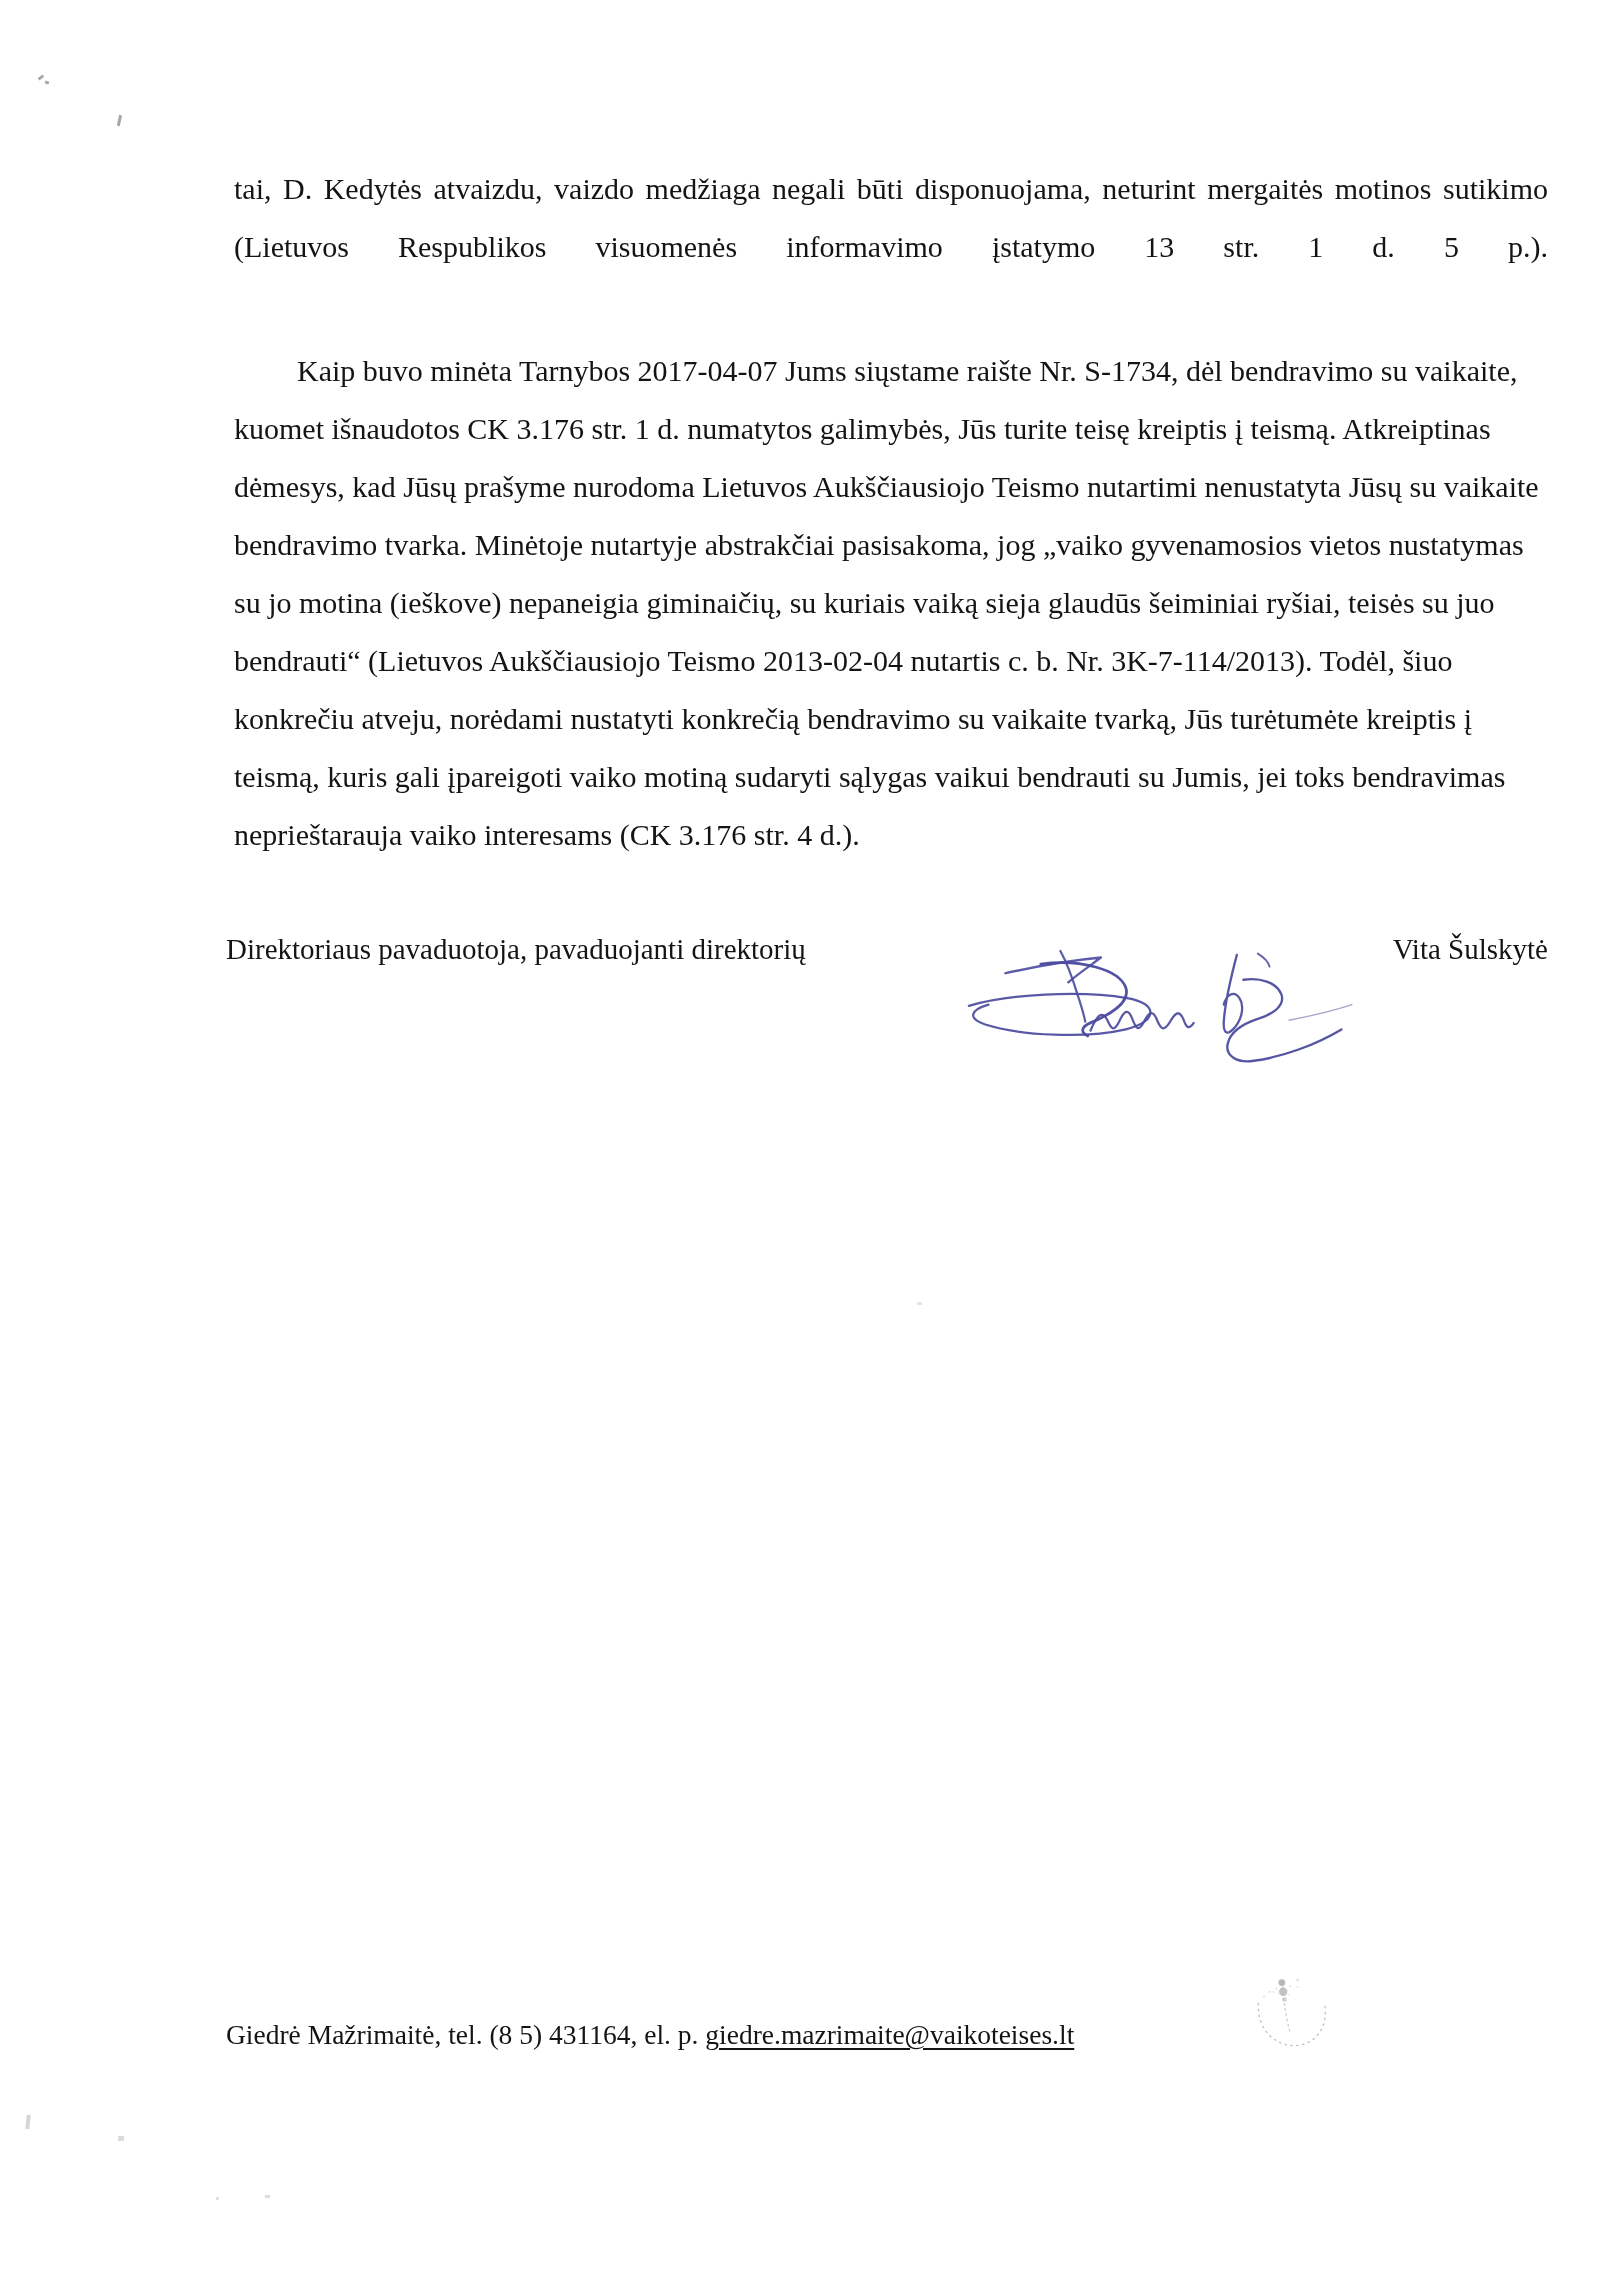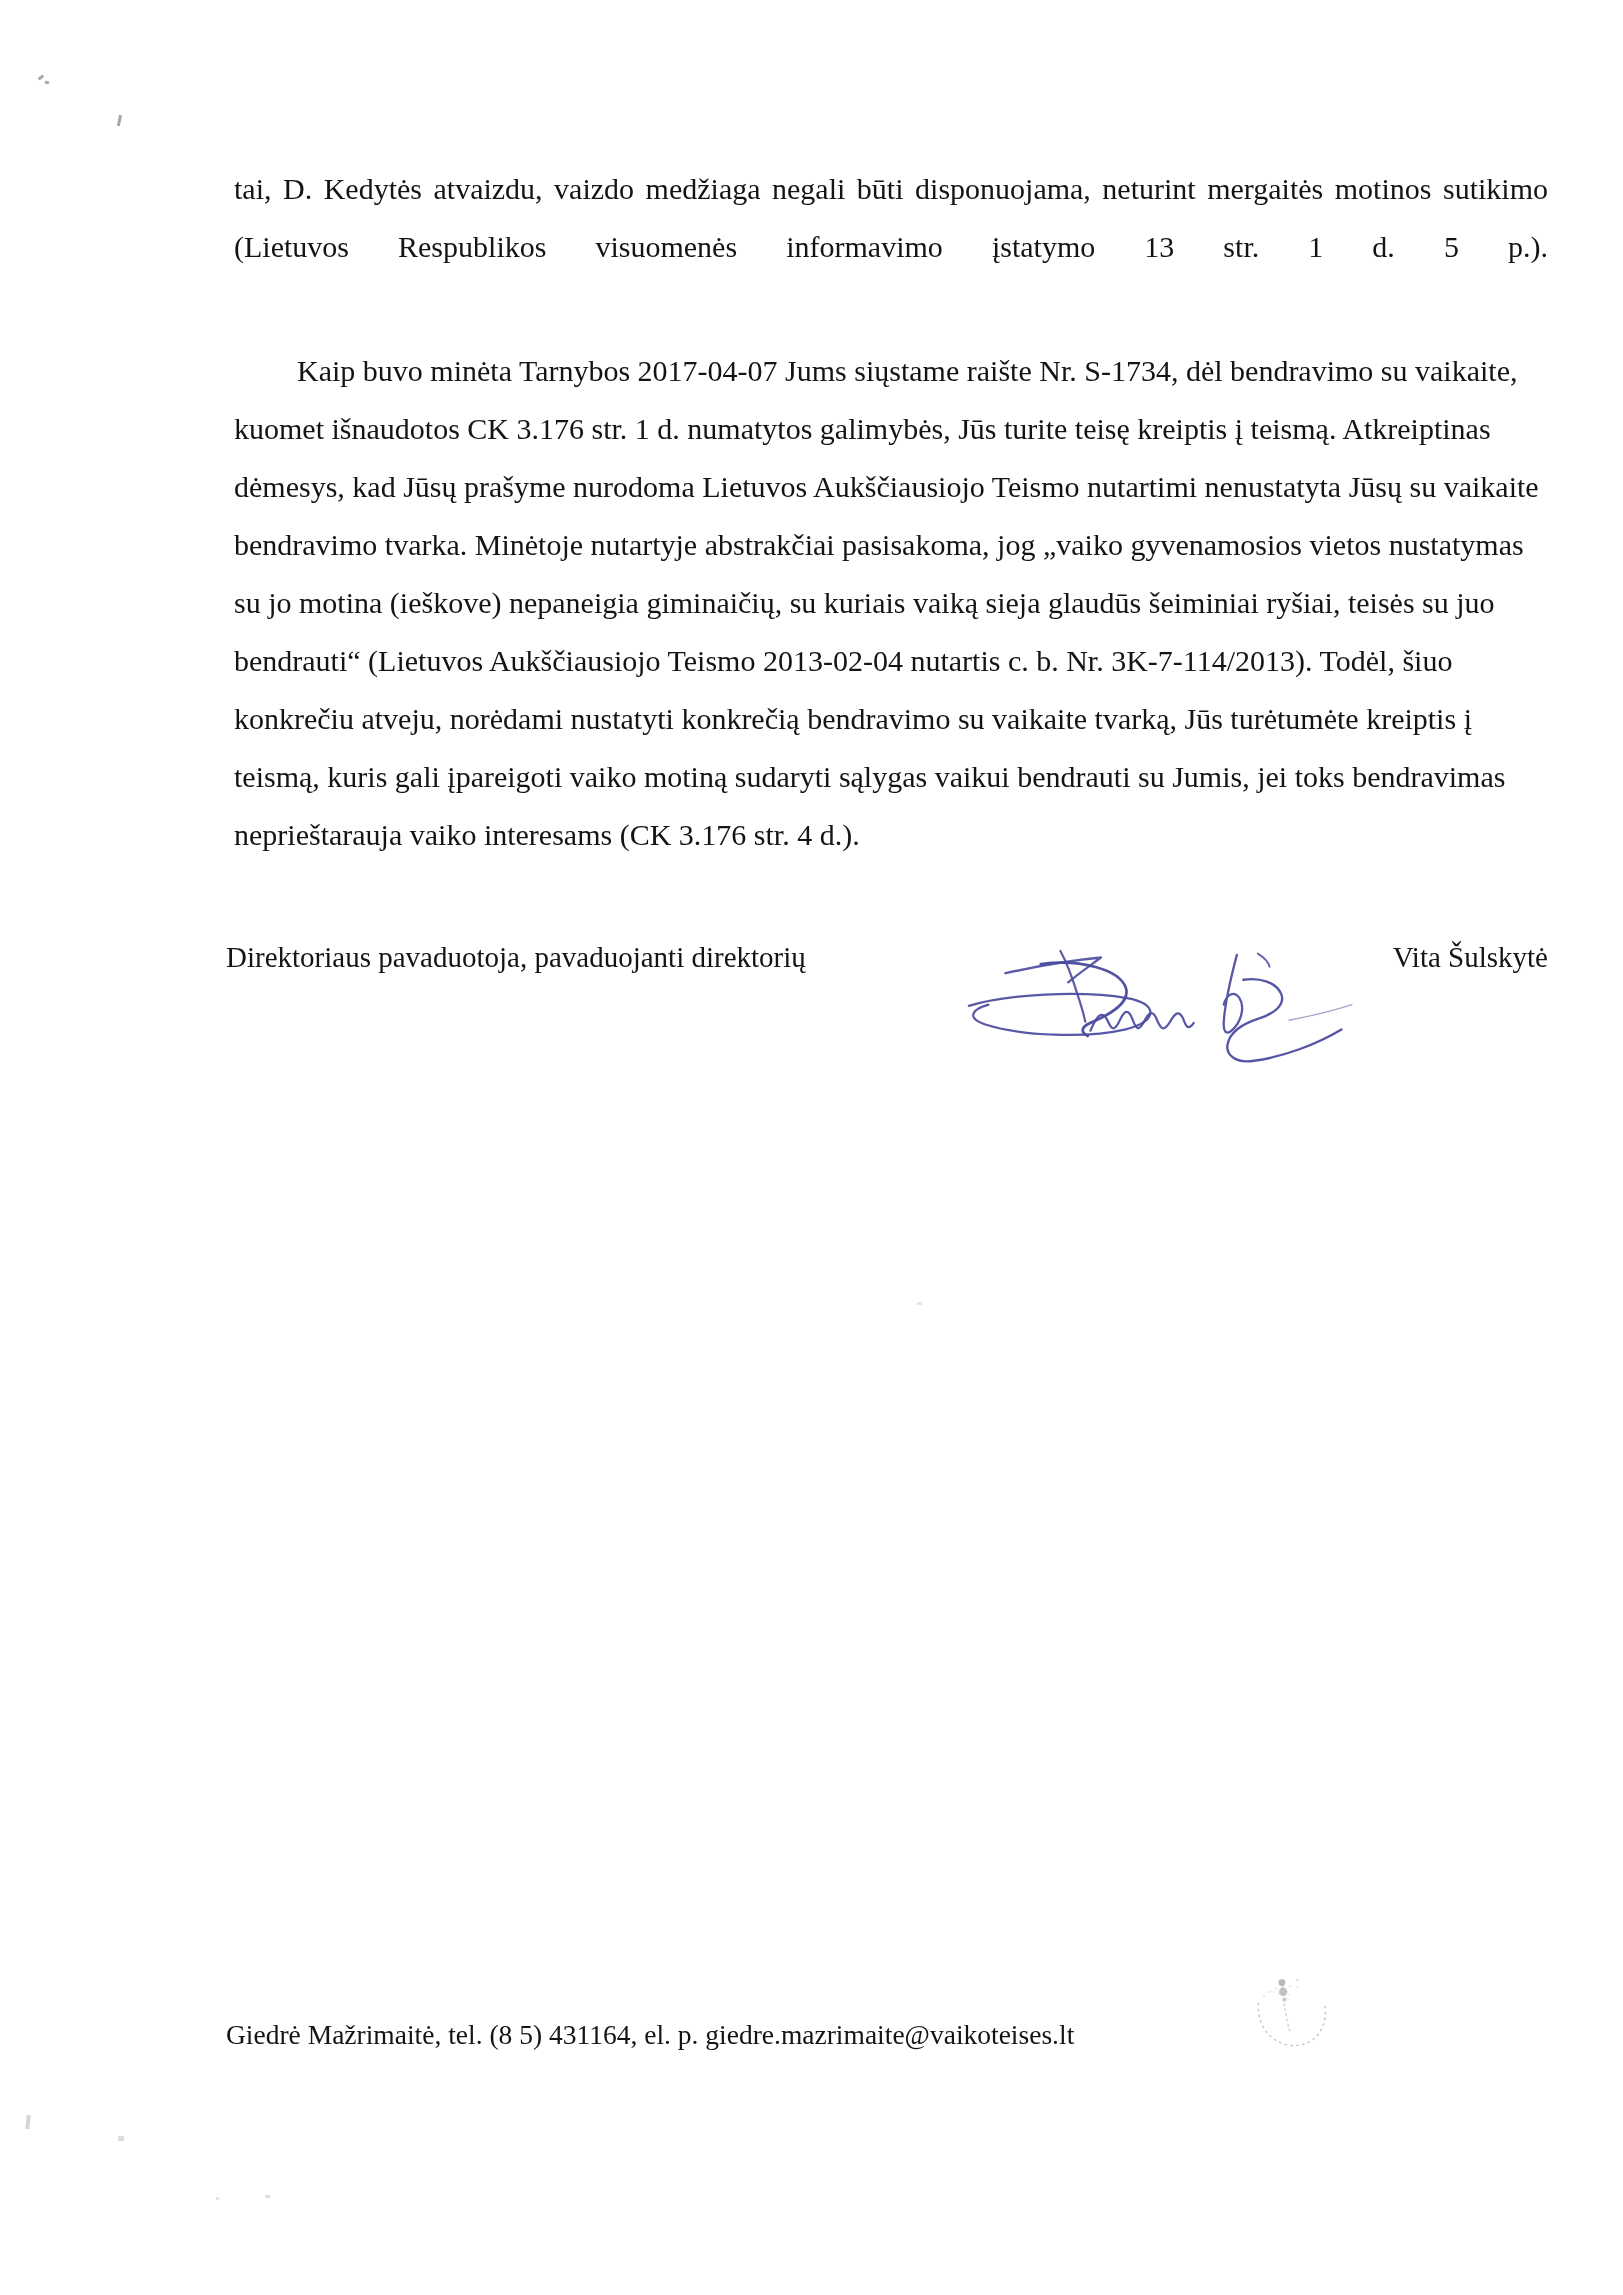--- a/index.html
+++ b/index.html
@@ -45,21 +45,20 @@
   }
   .para.nostretch::after { display: none; }
 
   
   .sig-row {
     position: absolute;
     left: 226px;
     top: 928px;
     width: 1330px;
     height: 79px;
-    margin-top: 8px;
   }
   .sig-title {
     position: absolute;
     left: 0;
     top: 0;
     font-size: 29px;
     line-height: 42px;
     color: #141414;
     white-space: nowrap;
   }
@@ -88,20 +87,21 @@
   .footer {
     position: absolute;
     left: 226px;
     top: 2015px;
     font-size: 27.5px;
     line-height: 39px;
     color: #141414;
     white-space: nowrap;
   }
   .footer .email {
+    text-decoration: underline;
     text-decoration-thickness: 2px;
     text-underline-offset: 3.9px;
     color: #141414;
   }
 
   
   .stamp-smudge {
     position: absolute;
     left: 1244px;
     top: 1963px;

